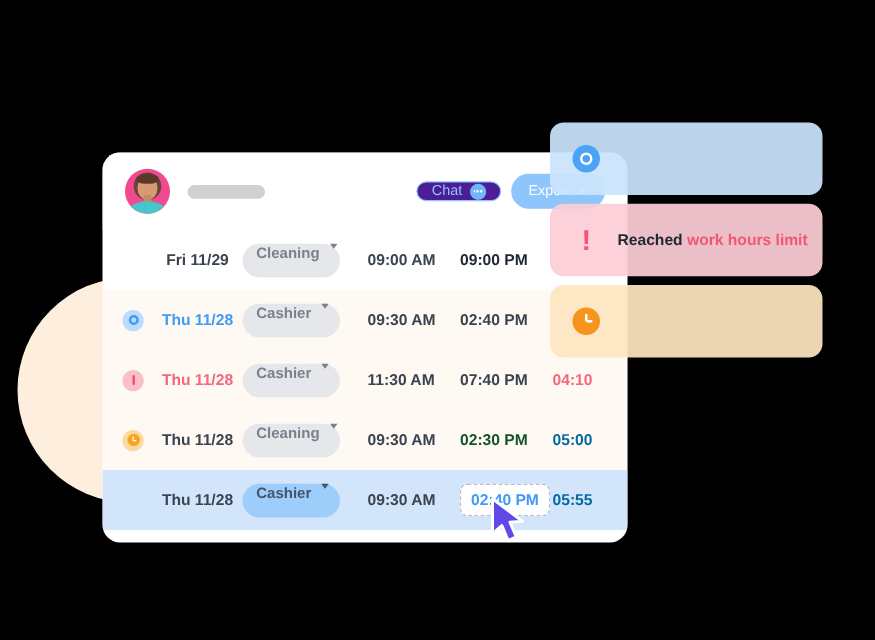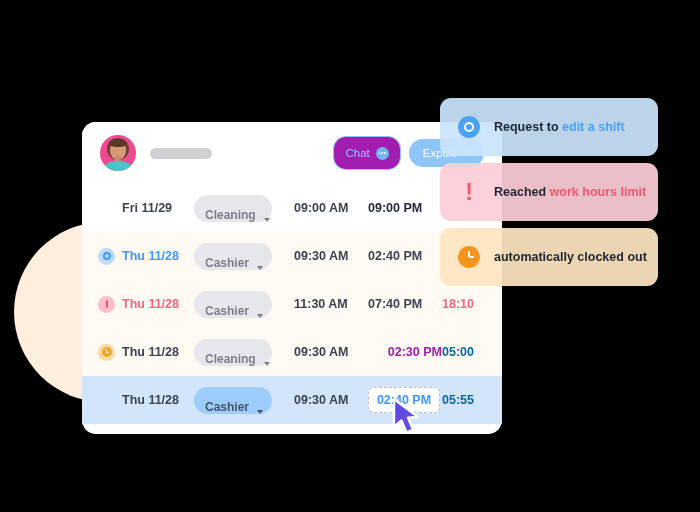--- a/index.html
+++ b/index.html
@@ -117,25 +117,25 @@
     margin-left: auto;
     display: flex;
     align-items: center;
     gap: 8px;
   }
 
   .chat-btn {
     display: flex;
     align-items: center;
     gap: 6px;
-    height: 34px;
+    height: 16px;
     padding: 0 11px;
     border-radius: 13px;
     border: 1.3px solid #8ec5fb;
-    background: #a21caf;
+    background: #4c1d95;
     color: #8ec5fb;
     font-size: 11.5px;
     font-weight: 500;
     cursor: pointer;
   }
   .chat-bubble-icon {
     width: 13px; height: 13px;
     border-radius: 50%;
     background: #6fb6f7;
     display: inline-flex;
@@ -219,27 +219,27 @@
   }
   .row-icon.orange .clockdial::before {
     content:""; position:absolute; left:4.3px; top:2px;
     width:1.3px; height:3.4px; background:#fff; border-radius:1px;
   }
   .row-icon.orange .clockdial::after {
     content:""; position:absolute; left:4.6px; top:4.6px;
     width:3.2px; height:1.3px; background:#fff; border-radius:1px;
   }
 
-  .col-date { width: 72px; flex: 0 0 72px; }
+  .col-date { width: 72px; flex: 0 0 72px; text-align: center; }
   .col-date.blue-text { color: #3d9bf5; }
   .col-date.pink-text { color: #f4667f; }
 
   .chip {
     display: inline-flex;
-    align-items: flex-end;
+    align-items: flex-start;
     justify-content: space-between;
     gap: 8px;
     width: 78px;
     height: 27px;
     padding: 0 11px;
     border-radius: 14px;
     background: #e6e7ea;
     color: #7b818c;
     font-size: 12px;
     font-weight: bold;
@@ -256,21 +256,21 @@
     border-right: 3.5px solid transparent;
     border-top: 4.5px solid currentColor;
   }
 
   .col-time {
     width: 74px;
     flex: 0 0 74px;
     text-align: left;
   }
   .col-time.strong { color: #1f2733; }
-  .col-time.orange-text { color: #a21caf; text-align: right; }
+  .col-time.orange-text { color: #14532d; }
 
   .col-dur {
     width: 52px;
     flex: 0 0 52px;
     text-align: left;
     color: #0369a1;
   }
   .col-dur.red-text { color: #f4667f; }
   .col-dur.empty { color: transparent; }
 
@@ -416,21 +416,21 @@
         </div>
         <div class="row tint">
           <div class="row-icon pink"></div>
           <div class="col-date pink-text">Thu 11/28</div>
           <div class="chip">
             <span>Cashier</span>
             <span class="caret"></span>
           </div>
           <div class="col-time">11:30 AM</div>
           <div class="col-time">07:40 PM</div>
-          <div class="col-dur red-text">18:10</div>
+          <div class="col-dur red-text">04:10</div>
         </div>
         <div class="row tint">
           <div class="row-icon orange">
             <div class="clockdial"></div>
           </div>
           <div class="col-date">Thu 11/28</div>
           <div class="chip">
             <span>Cleaning</span>
             <span class="caret"></span>
           </div>
@@ -448,29 +448,27 @@
           <div class="col-time">09:30 AM</div>
           <div class="col-time"><div class="time-edit">02:40 PM</div></div>
           <div class="col-dur">05:55</div>
         </div>
       </div>
   </div>
 
   <div id="toast-layer">
       <div class="toast blue">
         <div class="toast-icon eye"></div>
-        <div class="toast-text"><span>Request to </span><span class="hl-blue">edit a shift</span></div>
       </div>
       <div class="toast pink">
         <div class="toast-icon bang">!</div>
         <div class="toast-text"><span>Reached </span><span class="hl-red">work hours limit</span></div>
       </div>
       <div class="toast orange">
         <div class="toast-icon clock"></div>
-        <div class="toast-text"><span>automatically clocked out</span></div>
       </div>
     </div>
 
   <div class="cursor">
     <svg width="32" height="40" viewBox="0 0 32 40">
       <path d="M2,1 L2,29 L9.5,22.5 L14.5,34.5 L21,31.5 L16,19.8 L26,19 Z" fill="#6149e8" stroke="#ffffff" stroke-width="2.4" stroke-linejoin="round"></path>
     </svg>
   </div>
 
 </div>

